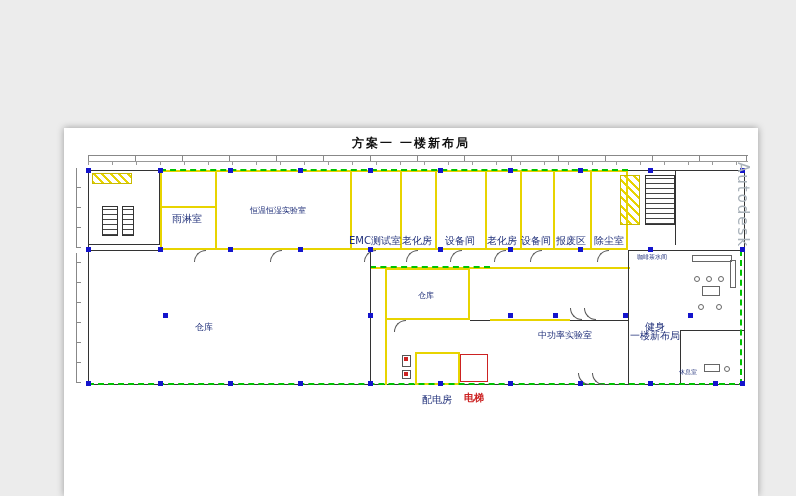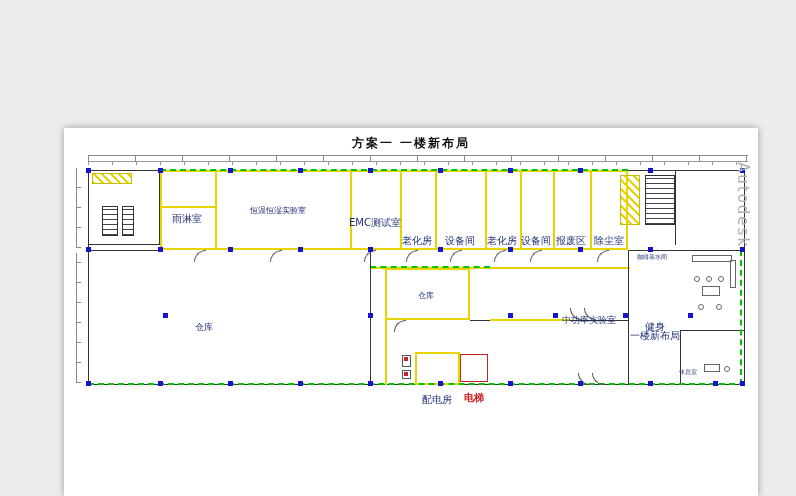--- a/index.html
+++ b/index.html
@@ -154,30 +154,30 @@
     <div class="door" style="left:330px;top:192px;"></div>
     <div class="door-up" style="left:506px;top:180px;"></div>
     <div class="door-up" style="left:520px;top:180px;"></div>
     <div class="door-up" style="left:514px;top:245px;"></div>
     <div class="door-up" style="left:528px;top:245px;"></div>
 
     <div class="cols"></div>
 
     <div class="lbl f7" style="left:123px;top:60px;">雨淋室</div>
     <div class="lbl f8" style="left:214px;top:82px;">恒温恒湿实验室</div>
-    <div class="lbl f7" style="left:311px;top:64px;">EMC测试室</div>
+    <div class="lbl f7" style="left:311px;top:82px;">EMC测试室</div>
     <div class="lbl f7" style="left:353px;top:82px;">老化房</div>
     <div class="lbl f7" style="left:396px;top:82px;">设备间</div>
     <div class="lbl f7" style="left:438px;top:82px;">老化房</div>
     <div class="lbl f7" style="left:472px;top:82px;">设备间</div>
     <div class="lbl f7" style="left:507px;top:82px;">报废区</div>
     <div class="lbl f7" style="left:545px;top:82px;">除尘室</div>
     <div class="lbl f9" style="left:140px;top:199px;">仓库</div>
     <div class="lbl f8" style="left:362px;top:167px;">仓库</div>
-    <div class="lbl f9" style="left:501px;top:192px;margin-left:24px;">中功率实验室</div>
+    <div class="lbl f9" style="left:501px;top:207px;">中功率实验室</div>
     <div class="lbl f7" style="left:373px;top:241px;">配电房</div>
     <div class="lbl f7 red-t" style="left:410px;top:239px;">电梯</div>
     <div class="lbl f6" style="left:588px;top:129px;">咖啡茶水间</div>
     <div class="lbl f7" style="left:591px;top:168px;">健身</div>
     <div class="lbl f7" style="left:591px;top:177px;">一楼新布局</div>
     <div class="lbl f6" style="left:624px;top:244px;">休息室</div>
 
     <div class="watermark">Autodesk</div>
   </div>
 </div>

